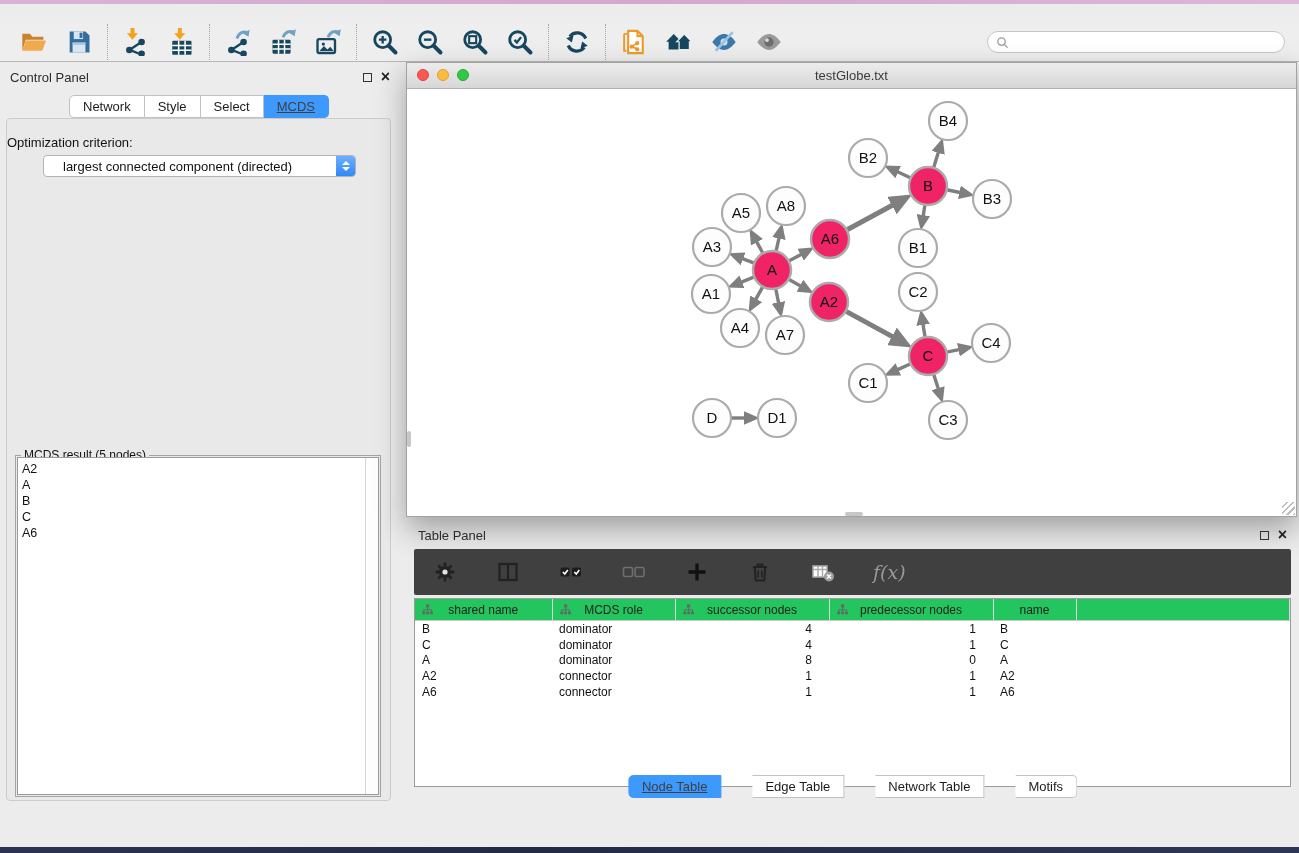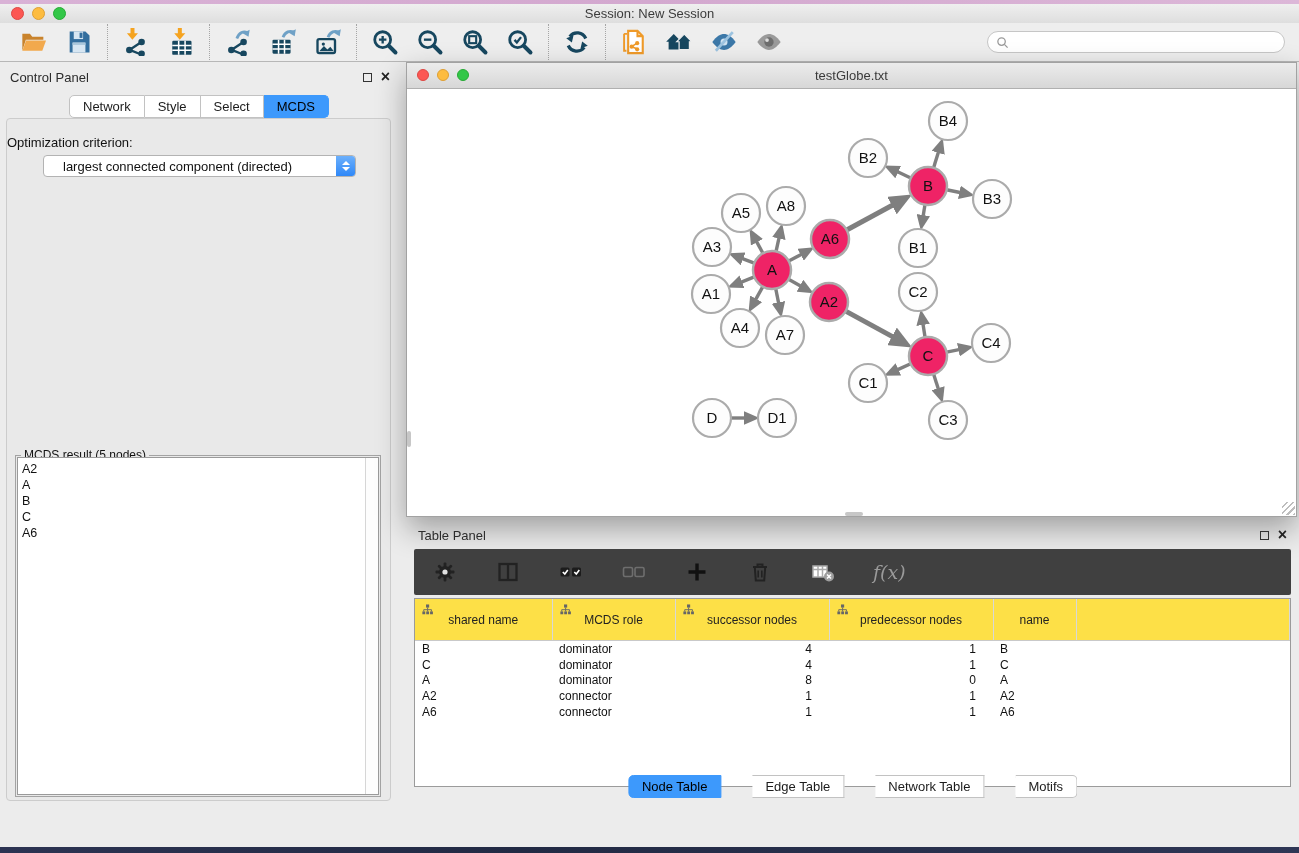--- a/index.html
+++ b/index.html
@@ -33,21 +33,21 @@
   .panel-header{display:flex;align-items:center;font-size:13px;color:#2c2c2c;}
   .panel-icons{margin-left:auto;display:flex;align-items:center;gap:9px;}
   .float-ico{width:9px;height:9px;border:1.6px solid #333;box-sizing:border-box;cursor:pointer;}
   .close-ico{font-size:16px;font-weight:bold;color:#222;line-height:12px;cursor:pointer;}
 
   
   .segs{display:flex;}
   .seg-tab{background:#fff;border:1px solid #c2c2c2;border-left:none;padding:0 13px;height:21px;line-height:21px;font-size:13px;color:#1c1c1c;cursor:pointer;white-space:nowrap;}
   .seg-tab:first-child{border-left:1px solid #c2c2c2;border-radius:5px 0 0 5px;}
   .seg-tab:last-child{border-radius:0 5px 5px 0;}
-  .seg-tab.active{background:#3d99fc;border-color:#3d99fc;color:#000000;}
+  .seg-tab.active{background:#3d99fc;border-color:#3d99fc;color:#404040;text-decoration:underline;}
 
   
   .control-panel{position:absolute;left:0;top:62px;width:398px;height:755px;}
   .cp-header{position:absolute;top:4px;left:10px;right:8px;height:22px;}
   .cp-tabs{position:absolute;top:33px;left:50%;transform:translateX(-50%);z-index:2;}
   .cp-card{position:absolute;left:6px;right:7px;top:56px;bottom:16px;background:#e9e9e9;border:1px solid #cccccc;border-radius:4px;}
   .opt-label{position:absolute;top:16px;left:0;right:0;text-align:left;font-size:13px;color:#111;}
   .cp-select{position:absolute;top:36px;left:36px;width:313px;height:22px;background:#fff;border:1px solid #b3b3b3;border-radius:4px;box-sizing:border-box;display:flex;align-items:center;cursor:pointer;}
   .cp-select .sel-text{flex:1;font-size:13px;color:#111;padding-left:19px;white-space:nowrap;overflow:hidden;}
   .sel-stepper{width:19px;align-self:stretch;background:linear-gradient(#6cb0fc,#2f88f8);border-radius:0 3px 3px 0;display:flex;flex-direction:column;align-items:center;justify-content:center;gap:2px;}
@@ -78,48 +78,40 @@
 
   
   .table-panel{position:absolute;left:406px;top:520px;width:893px;height:297px;}
   .tp-header{position:absolute;top:4px;left:12px;right:12px;height:22px;}
   .tp-toolbar{position:absolute;top:29px;left:8px;right:8px;height:46px;background:#404040;border-radius:2px;display:flex;align-items:center;gap:37px;padding:0 18px;box-sizing:border-box;}
   .tp-tool{width:26px;height:26px;display:flex;align-items:center;justify-content:center;cursor:pointer;}
   .tp-tool svg{width:24px;height:24px;}
   .fx-label{font-size:19px;color:#9a9a9a;font-family:"DejaVu Serif","Liberation Serif",serif;font-style:italic;cursor:default;}
   .tp-table-wrap{position:absolute;left:8px;right:8px;top:78px;bottom:30px;background:#fff;border:1px solid #9b9b9b;overflow:hidden;}
   table.node-table{border-collapse:collapse;table-layout:fixed;width:100%;}
-  .node-table th{height:21px;background:#fde047;border-bottom:1px solid #c9c9c9;border-right:1px solid #d8d8d8;font-weight:normal;font-size:12px;color:#222;position:relative;text-align:center;padding:10px;margin-top:44px;}
+  .node-table th{height:21px;background:#22c55e;border-bottom:1px solid #c9c9c9;border-right:1px solid #d8d8d8;font-weight:normal;font-size:12px;color:#222;position:relative;text-align:center;padding:0;margin-top:44px;}
   .node-table th .hdr-ico{position:absolute;left:7px;top:5px;width:11px;height:11px;}
   .node-table td{font-size:12px;color:#111;height:15.8px;padding:0 7px;white-space:nowrap;overflow:hidden;}
   .node-table td.num{text-align:right;padding-right:17px;}
 
   .tp-tabs{position:absolute;bottom:19px;left:50%;transform:translateX(-50%);gap:31px;}
 
   
   .status-bar{position:absolute;left:0;right:0;top:817px;height:30px;background:#ececec;border-top:1px solid #c2c2c2;}
   .list-btn{position:absolute;left:10px;top:5px;width:28px;height:23px;background:linear-gradient(#ffffff,#f0f0f0);border:1px solid #b2b2b2;border-radius:3px;display:flex;align-items:center;justify-content:center;cursor:pointer;}
   .memory-btn{position:absolute;right:8px;top:5px;height:23px;background:linear-gradient(#ffffff,#f1f1f1);border:1px solid #b2b2b2;border-radius:4px;display:flex;align-items:center;gap:6px;padding:0 10px;font-size:12px;color:#111;cursor:pointer;}
   .mem-dot{width:10px;height:10px;border-radius:50%;background:#27a22b;border:1px solid #1d861f;box-sizing:border-box;}
 </style>
 </head>
 <body>
 
 <div id="app">
 
   <div class="desk-top"></div>
 
-  <div class="titlebar">
-    <div class="lights">
-      <span class="light red"></span>
-      <span class="light yellow"></span>
-      <span class="light green"></span>
-    </div>
-    <div class="title-text">Session: New Session</div>
-  </div>
 
   <div class="toolbar">
     <div class="tb-group">
       <span class="tb-icon">
         <svg viewBox="0 0 24 24">
             <path d="M2 19.5V5h6.5l2 2.5H20v2.5H5z" fill="#c9832c"></path>
             <path d="M2 19.5l3.2-8.7H22.3l-3.2 8.7z" fill="#f2a94d"></path>
           </svg>
       </span>
       <span class="tb-icon">

